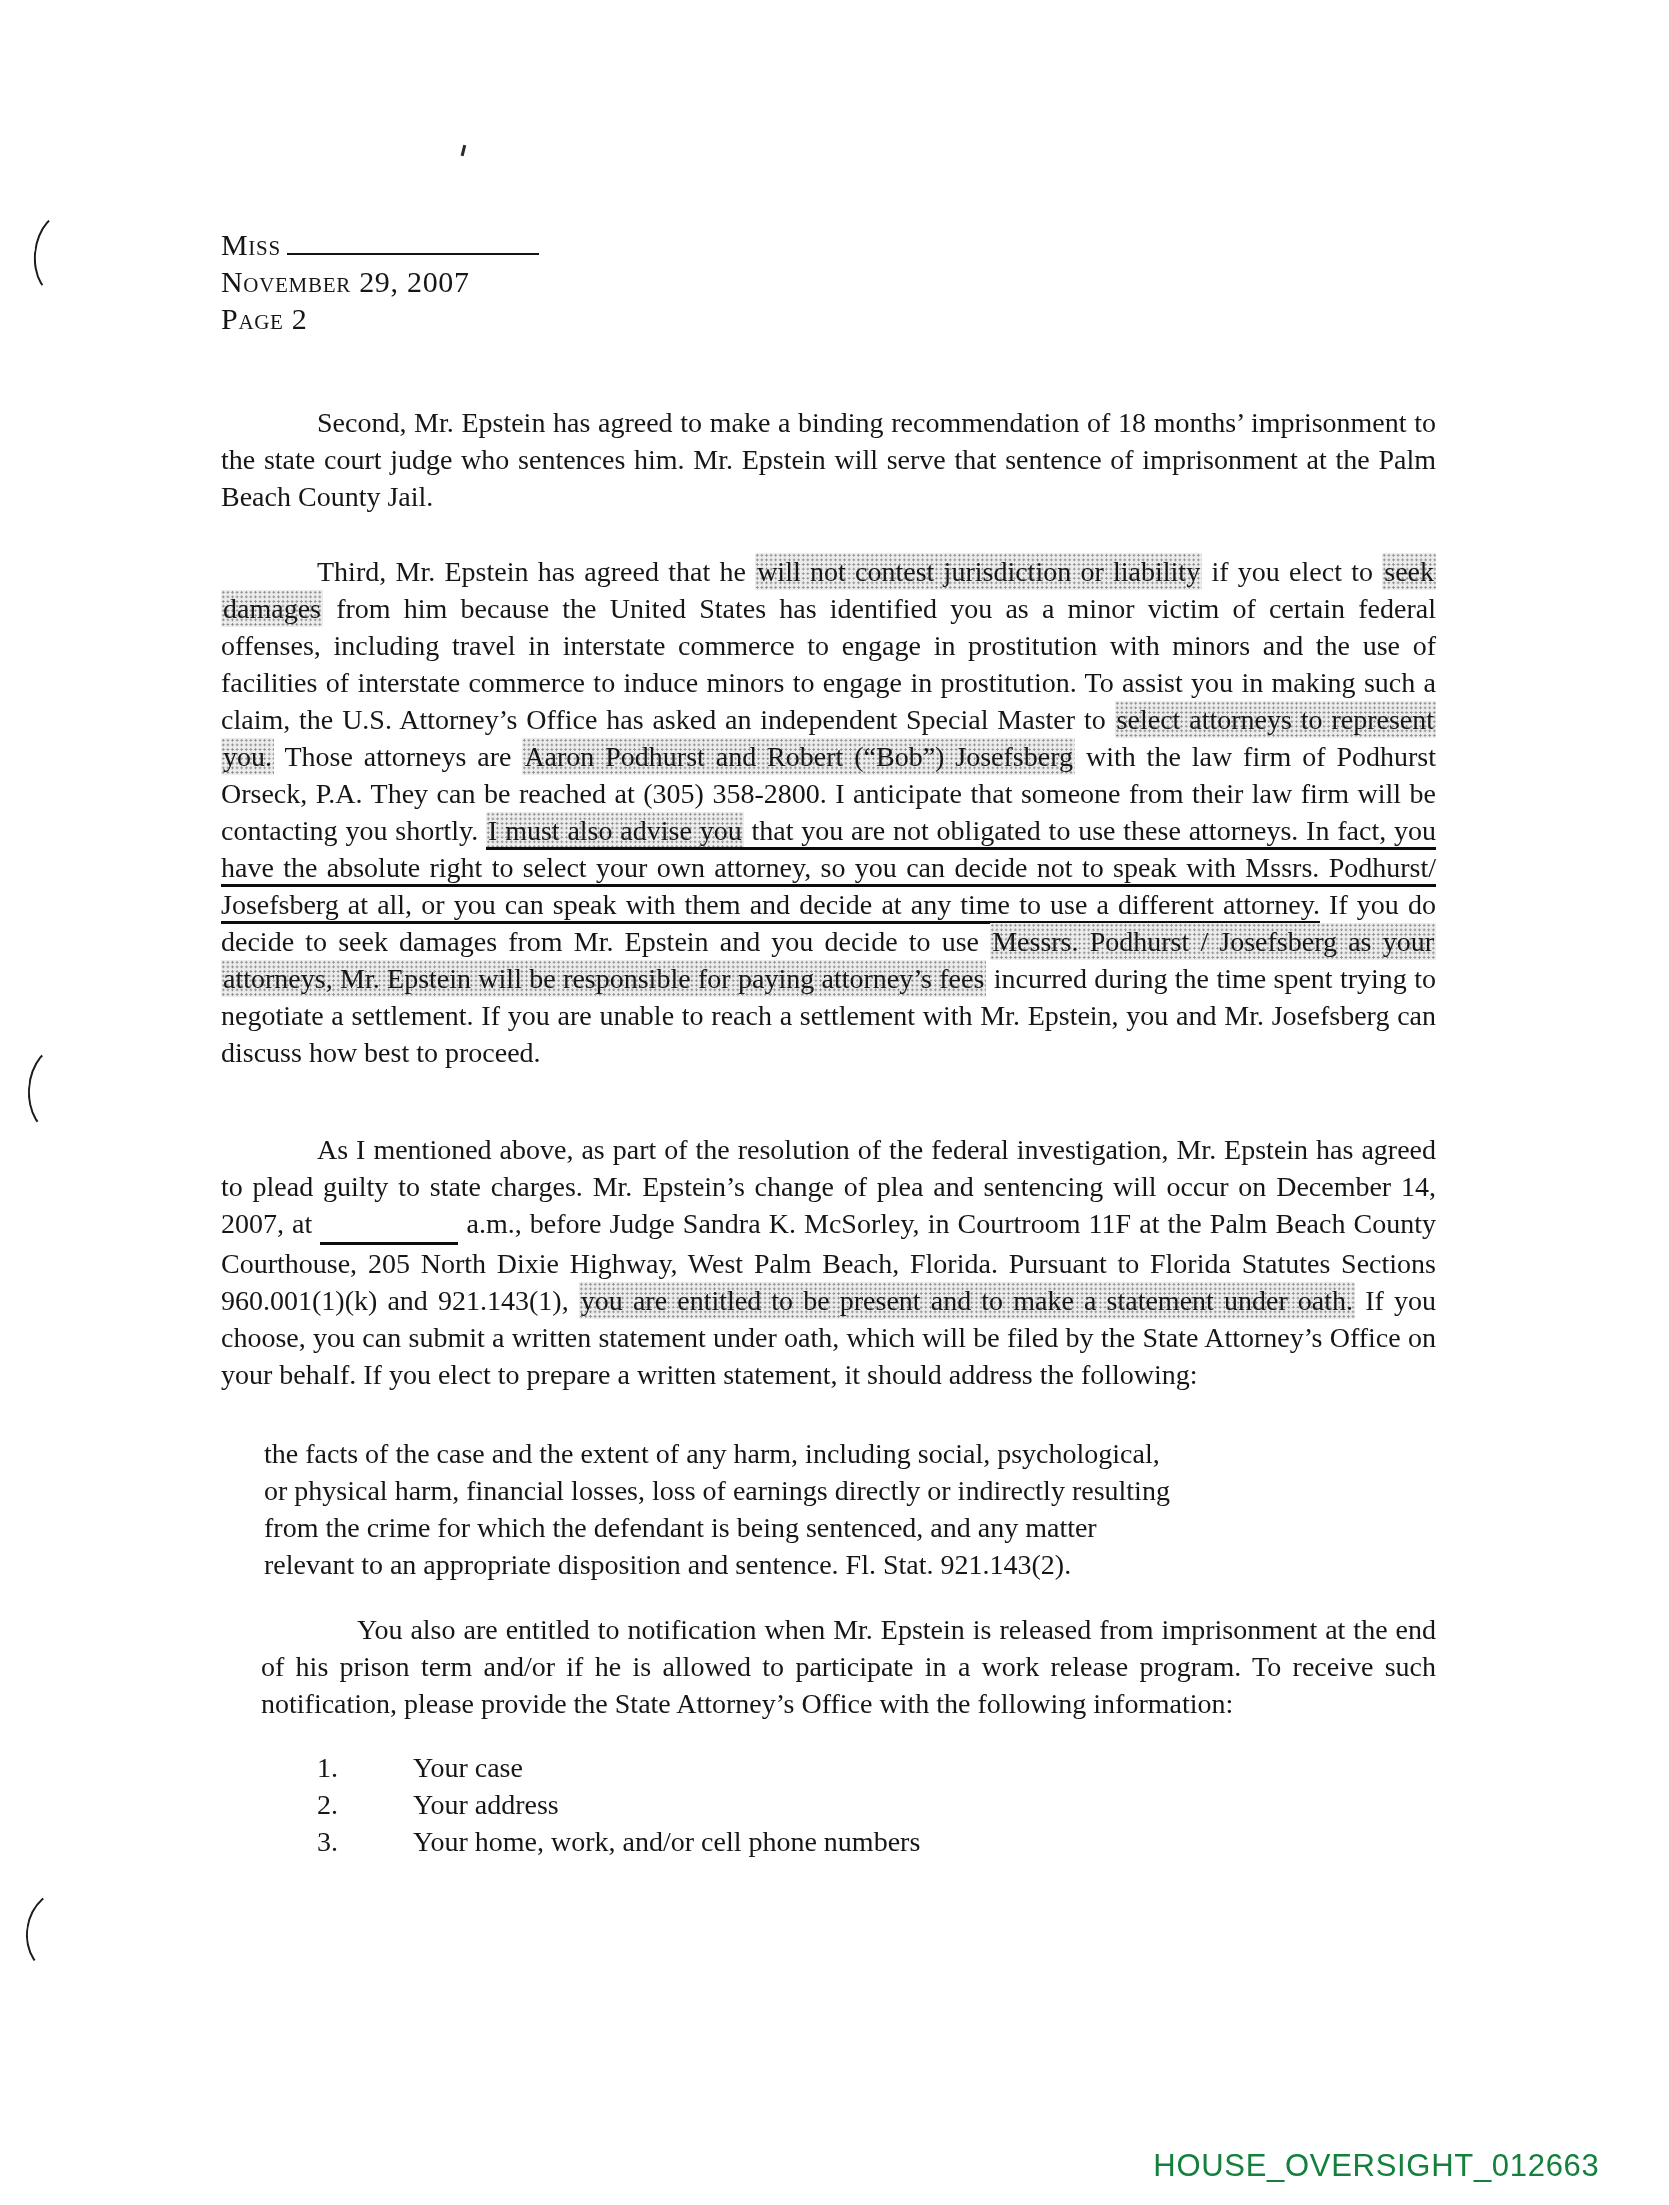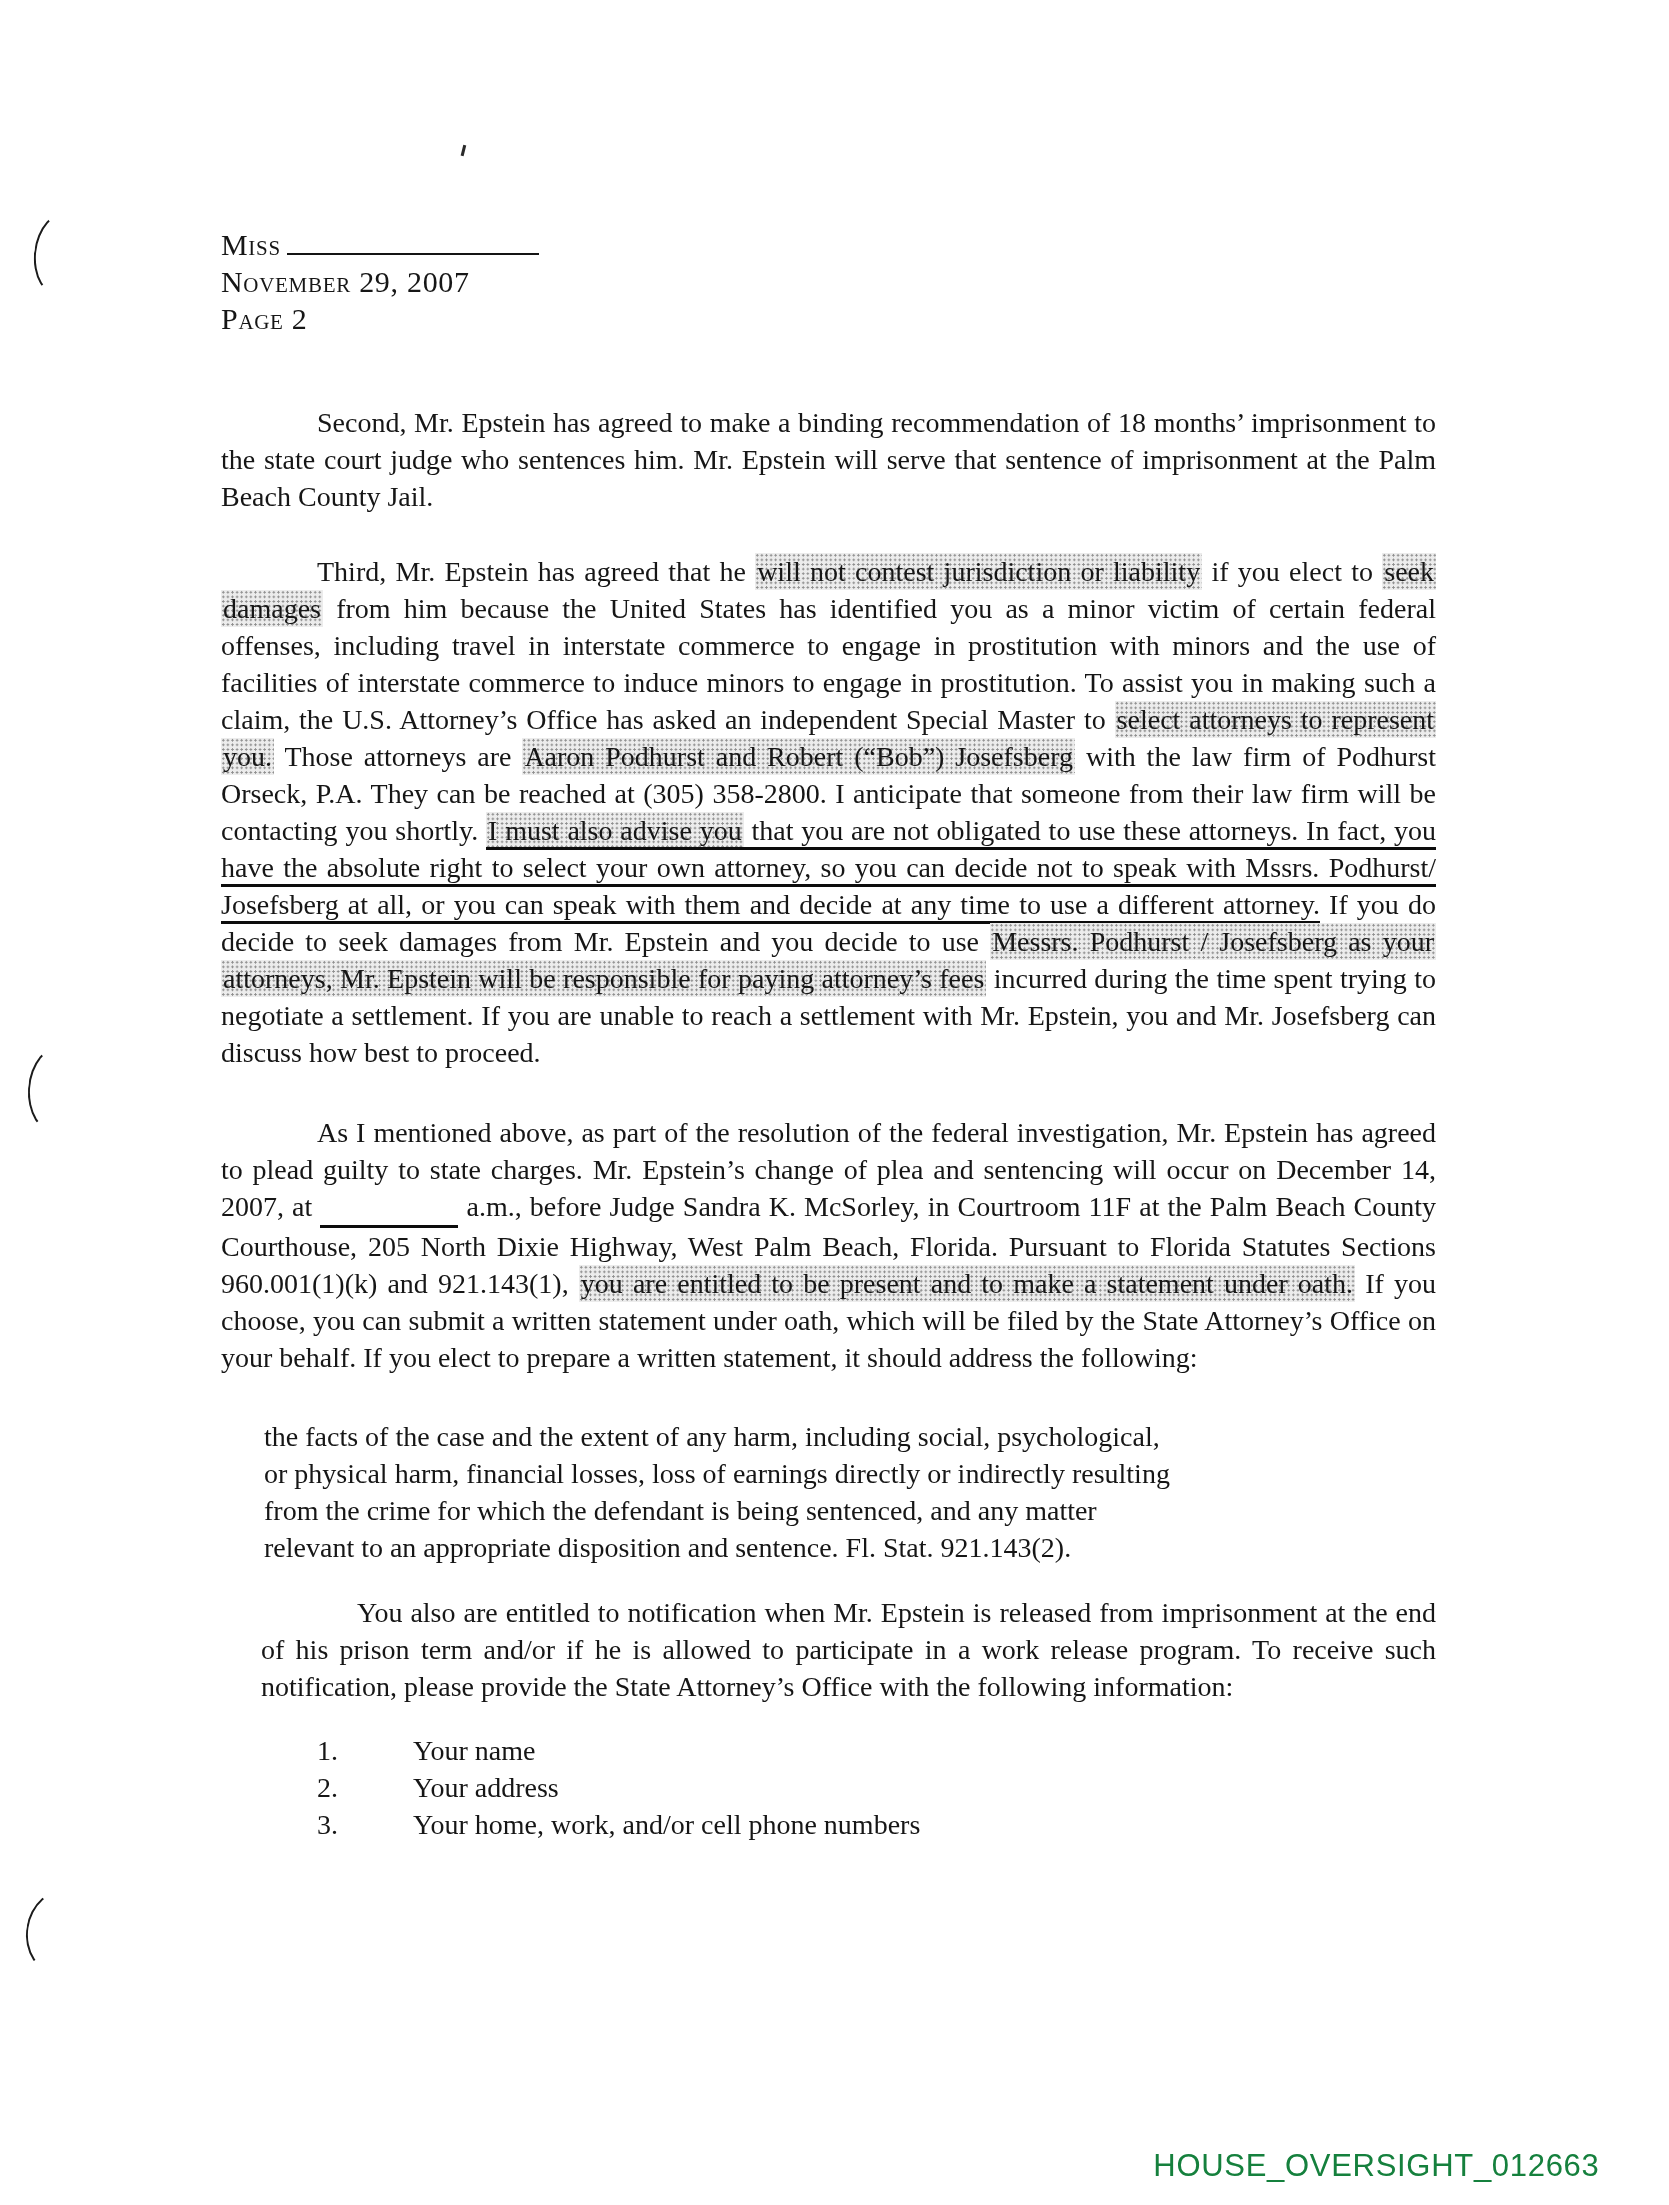--- a/index.html
+++ b/index.html
@@ -31,21 +31,21 @@
   
   .para{
     font-size:28px;
     line-height:37px;
     text-align:justify;
     text-indent:96px;
     margin:0;
   }
   #para-second{margin-top:67px;}
   #para-third{margin-top:38px;}
-  #para-resolution{margin-top:43px;}
+  #para-resolution{margin-top:60px;}
   .indent-block{
     font-size:28px;
     line-height:37px;
     text-align:left;
     text-indent:0;
     margin:42px 0 0 43px;
     width:922px;
   }
   #para-notification{margin-top:27.5px;margin-left:40px;}
   
@@ -126,21 +126,21 @@
 
     <p class="para" id="para-resolution"><span>As I mentioned above, as part of the resolution of the federal investigation, Mr. Epstein has agreed to plead guilty to state charges.  Mr. Epstein’s change of plea and sentencing will occur on December 14, 2007, at </span><span class="blank">&nbsp;&nbsp;&nbsp;&nbsp;&nbsp;&nbsp;</span><span> a.m., before Judge Sandra K. McSorley, in Courtroom 11F at the Palm Beach County Courthouse, 205 North Dixie Highway, West Palm Beach, Florida.  Pursuant to Florida Statutes Sections 960.001(1)(k) and 921.143(1), </span><span class="hl">you are entitled to be present and to make a statement under oath.</span><span>  If you choose, you can submit a written statement under oath, which will be filed by the State Attorney’s Office on your behalf.  If you elect to prepare a written statement, it should address the following:</span></p>
 
     <p class="indent-block"><span>the facts of the case and the extent of any harm, including social, psychological, or physical harm, financial losses, loss of earnings directly or indirectly resulting from the crime for which the defendant is being sentenced, and any matter relevant to an appropriate disposition and sentence.  Fl. Stat. 921.143(2).</span></p>
 
     <p class="para" id="para-notification"><span>You also are entitled to notification when Mr. Epstein is released from imprisonment at the end of his prison term and/or if he is allowed to participate in a work release program.  To receive such notification, please provide the State Attorney’s Office with the following information:</span></p>
 
     <div class="list">
       <div class="list-row">
         <span class="num">1.</span>
-        <span class="itm">Your name</span>
+        <span class="itm">Your case</span>
       </div>
       <div class="list-row">
         <span class="num">2.</span>
         <span class="itm">Your address</span>
       </div>
       <div class="list-row">
         <span class="num">3.</span>
         <span class="itm">Your home, work, and/or cell phone numbers</span>
       </div>
     </div>

